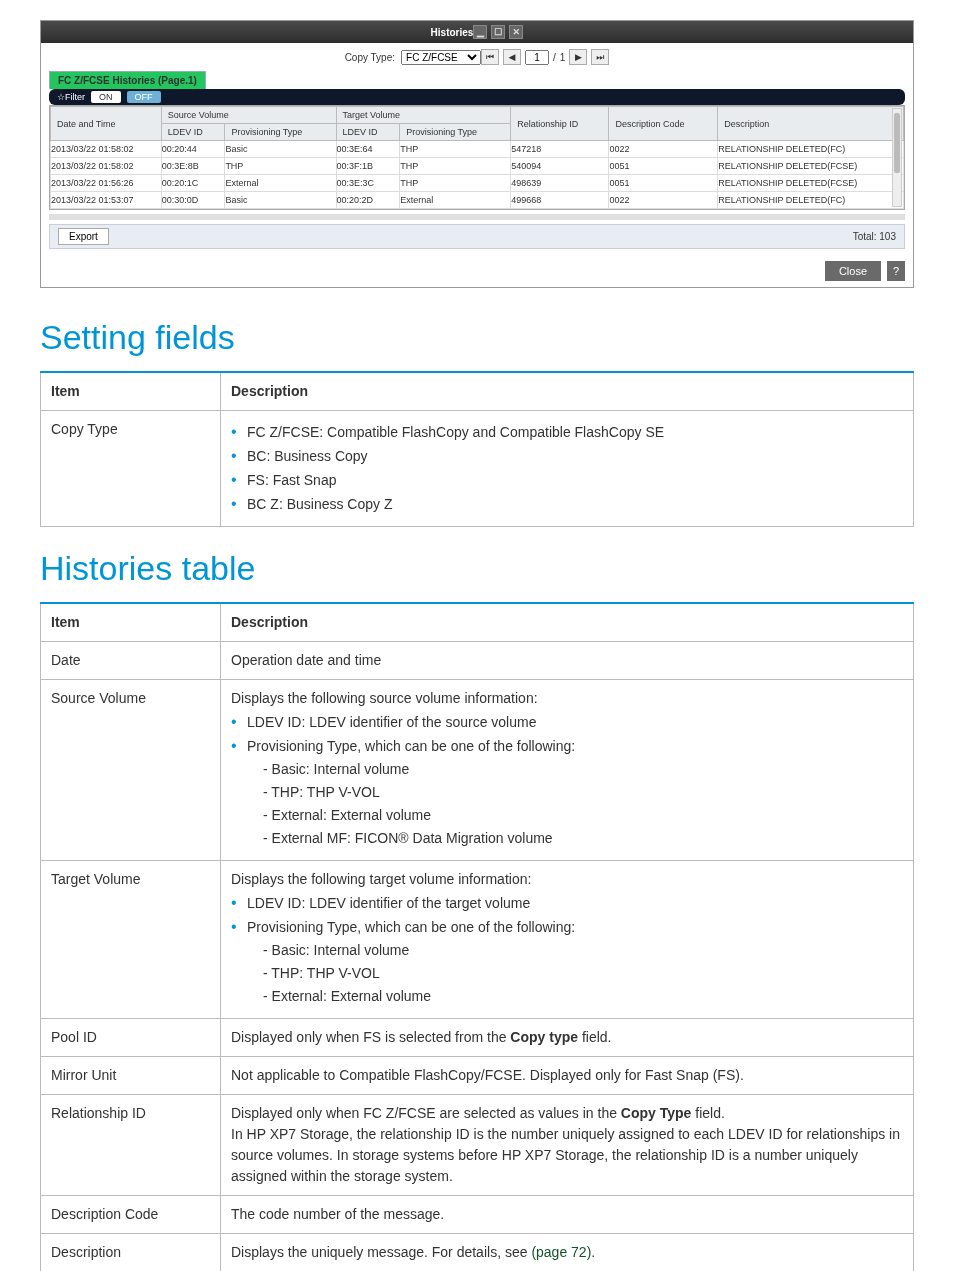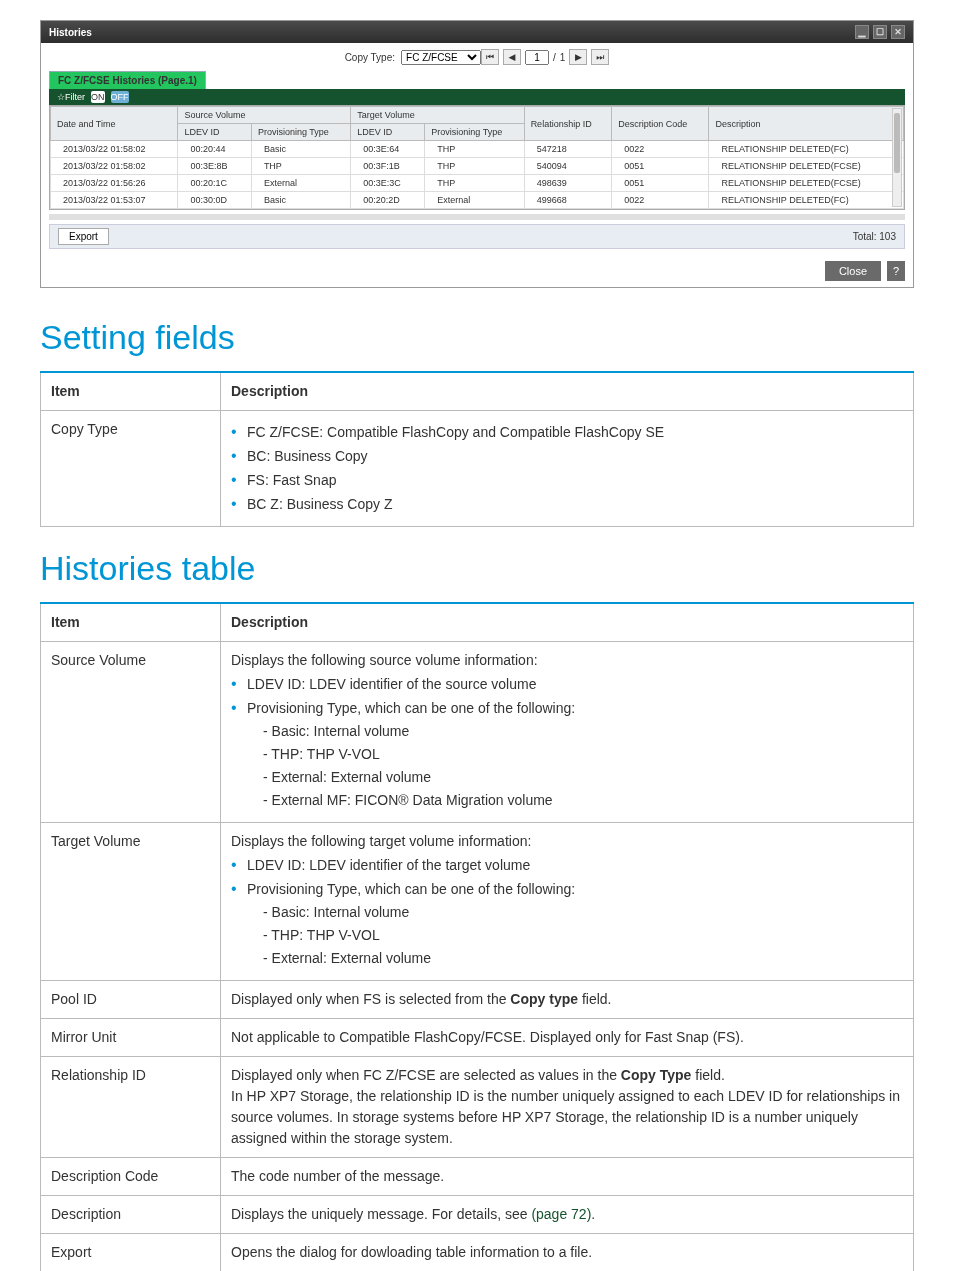--- a/index.html
+++ b/index.html
@@ -1,37 +1,37 @@
 <!DOCTYPE html>
 <html><head>
   <meta charset="utf-8">
   <style>
     * { box-sizing: border-box; margin: 0; padding: 0; }
     body { font-family: Arial, Helvetica, sans-serif; font-size: 13px; color: #333; background: #fff; }
     .page { width: 954px; margin: 0 auto; padding: 20px 40px; }
     
     
     .app-window { border: 1px solid #999; background: #fff; margin-bottom: 30px; font-size: 10px; }
-    .titlebar { background: linear-gradient(#4a4a4a,#2d2d2d); color: #fff; padding: 4px 8px; display: flex; justify-content: space-between; align-items: center; font-weight: bold; }
+    .titlebar { background: linear-gradient(#4a4a4a,#2d2d2d); color: #fff; padding: 4px 8px; display: flex; justify-content: center; align-items: center; font-weight: bold; }
     .titlebar-icons { display: flex; gap: 4px; }
     .titlebar-icons span { width: 14px; height: 14px; background: #666; border: 1px solid #888; display: inline-flex; align-items: center; justify-content: center; font-size: 9px; color:#ddd; }
     .toolbar { padding: 6px 8px; display: flex; align-items: center; justify-content: center; }
     .toolbar-left { display: flex; align-items: center; gap: 6px; }
     .toolbar select { font-size:10px; min-width:80px; }
     .pager { display:flex; align-items:center; gap:4px; }
     .pager .btn { width:18px; height:16px; border:1px solid #aaa; background:#eee; display:inline-flex; align-items:center; justify-content:center; font-size:9px; cursor:pointer; }
     .pager input { width: 24px; font-size:10px; text-align:center; }
     .pane-tab { background:#22c55e; padding:3px 8px; margin:0 8px; font-weight:bold; font-size:10px; border:1px solid #9ab; border-bottom:none; width:fit-content; }
-    .filter-row { background:#14532d; color:#fff; padding:2px 8px; margin:0 8px; display:flex; align-items:center; gap:6px; font-size:9px; }
-    .toggle { background:#fff; color:#333; padding:1px 0; border-radius:2px; }
+    .filter-row { background:#0f172a; color:#fff; padding:2px 8px; margin:0 8px; display:flex; align-items:center; gap:6px; font-size:9px;border-radius:6px; }
+    .toggle { background:#fff; color:#333; padding:1px 8px; border-radius:2px; }
     .toggle.off { background:#6fb0d6;color:#fff; }
     .grid-wrap { margin:0 8px 4px 8px; border:1px solid #aaa; position:relative; }
     table.grid { width:100%; border-collapse:collapse; font-size:9px; }
     table.grid th { background:#e8ecef; border:1px solid #bbb; padding:3px 6px; text-align:left; font-weight:normal; }
-    table.grid td { border:1px solid #ddd; padding:3px 12px; white-space:nowrap; }
+    table.grid td { border:1px solid #ddd; padding:3px 0; white-space:nowrap; }
     .scroll-hint { height:6px; background:#e0e0e0; margin:0 8px 4px 8px; position:relative; }
     .footer-row { margin:0 8px 6px 8px; background:#e8edf3;border:1px solid #ccd; padding:3px 8px; display:flex; justify-content:space-between; align-items:center; font-size:10px;}
     .export-btn { background:#fff; border:1px solid #aaa; padding:2px 10px; font-size:10px; cursor:pointer; }
     .bottom-bar { padding:6px 8px; display:flex; justify-content:flex-end; gap:6px; }
     .close-btn { background:#6a6a6a; color:#fff; padding:3px 14px; border:none; font-size:11px; cursor:pointer; }
     .help-btn { background:#6a6a6a; color:#fff; width:18px; height:20px; display:inline-flex; align-items:center; justify-content:center; font-size:11px; cursor:pointer; }
     .scrollbar-v { position:absolute; right:2px; top:2px; bottom:2px; width:10px; background:#eee; border:1px solid #ccc;}
     .scrollbar-v::before{content:"";position:absolute;top:4px;left:1px;right:1px;height:60px;background:#bbb;border-radius:2px;}
     
     
@@ -188,20 +188,24 @@
 
   <table class="doc">
     <thead>
       <tr>
         <th>Item</th>
         <th>Description</th>
       </tr>
     </thead>
     <tbody>
       <tr>
+        <td>Date</td>
+        <td>Operation date and time</td>
+      </tr>
+      <tr>
         <td>Source Volume</td>
         <td>
           <span>Displays the following source volume information:</span>
           <ul class="bul">
             <li>LDEV ID: LDEV identifier of the source volume</li>
             <li><span>Provisioning Type, which can be one of the following:</span>
               <span class="sub">- Basic: Internal volume</span>
               <span class="sub">- THP: THP V-VOL</span>
               <span class="sub">- External: External volume</span>
               <span class="sub">- External MF: FICON® Data Migration volume</span>

